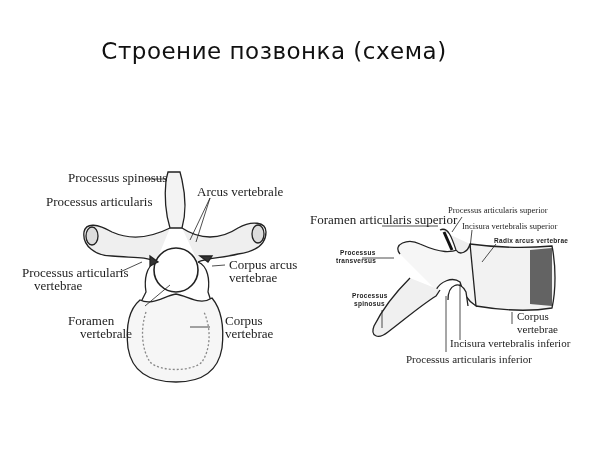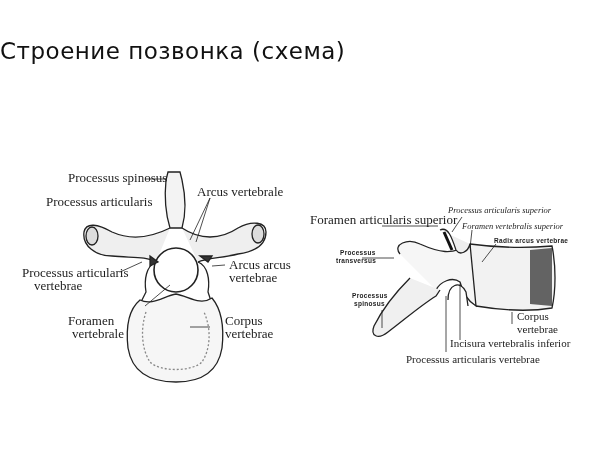--- a/index.html
+++ b/index.html
@@ -1,27 +1,27 @@
 <!DOCTYPE html>
 <html><head>
 <meta charset="utf-8">
 <style>
   html, body { margin: 0; padding: 0; }
   body {
     width: 600px; height: 450px; background: #ffffff; position: relative; overflow: hidden;
     font-family: "Liberation Serif", serif; color: #1a1a1a;
   }
   .title {
-    position: absolute; left: 0; top: 38px; width: 548px; 
+    position: absolute; left: 0; top: 38px; width: 548px; text-align: center;
     font-family: "DejaVu Sans", sans-serif; font-size: 23px; letter-spacing: 0.5px; color: #111;
   }
   svg.art { position: absolute; left: 0; top: 0; }
   .lbl { position: absolute; font-size: 13px; line-height: 12px; white-space: nowrap; color: #1c1c1c; }
   .lbl.small { font-family: "Liberation Sans", sans-serif; font-size: 6.5px; line-height: 7px; font-weight: bold; letter-spacing: 0.3px; }
-  .lbl.med { font-size: 8.5px; line-height: 10px; font-style: italic; }
+  .lbl.med { font-size: 8.5px; line-height: 10px; }
   .lbl.big { font-size: 11px; line-height: 13px; }
 </style>
 </head>
 <body>
 
 <div class="title">Строение позвонка (схема)</div>
 
 <svg class="art" width="600" height="450">
   <g fill="none" stroke="#222" stroke-width="1.3">
 
@@ -78,31 +78,31 @@
     <path d="M460,284 L460,340" stroke-width="0.8"></path>
     <path d="M446,296 L446,352" stroke-width="0.8"></path>
   </g>
 </svg>
 
 <div class="lbl" style="left:68px;top:172px">Processus spinosus</div>
 <div class="lbl" style="left:46px;top:196px">Processus articularis</div>
 <div class="lbl" style="left:197px;top:186px">Arcus vertebrale</div>
 <div class="lbl" style="left:22px;top:267px">Processus articularis</div>
 <div class="lbl" style="left:34px;top:280px">vertebrae</div>
-<div class="lbl" style="left:229px;top:259px">Arcus arcus</div>
+<div class="lbl" style="left:229px;top:259px">Corpus arcus</div>
 <div class="lbl" style="left:229px;top:272px">vertebrae</div>
 <div class="lbl" style="left:68px;top:315px">Foramen</div>
-<div class="lbl" style="left:72px;top:328px">vertebrale</div>
+<div class="lbl" style="left:80px;top:328px">vertebrale</div>
 <div class="lbl" style="left:225px;top:315px">Corpus</div>
 <div class="lbl" style="left:225px;top:328px">vertebrae</div>
 
 <div class="lbl med" style="left:448px;top:205px">Processus articularis superior</div>
 <div class="lbl" style="left:310px;top:214px">Foramen articularis superior</div>
-<div class="lbl med" style="left:462px;top:221px">Foramen vertebralis superior</div>
+<div class="lbl med" style="left:462px;top:221px">Incisura vertebralis superior</div>
 <div class="lbl small" style="left:494px;top:237px">Radix arcus vertebrae</div>
 <div class="lbl small" style="left:340px;top:249px">Processus</div>
 <div class="lbl small" style="left:336px;top:257px">transversus</div>
 <div class="lbl small" style="left:352px;top:292px">Processus</div>
 <div class="lbl small" style="left:354px;top:300px">spinosus</div>
 <div class="lbl big" style="left:517px;top:310px">Corpus</div>
 <div class="lbl big" style="left:517px;top:323px">vertebrae</div>
 <div class="lbl big" style="left:450px;top:337px">Incisura vertebralis inferior</div>
-<div class="lbl big" style="left:406px;top:353px">Processus articularis vertebrae</div>
+<div class="lbl big" style="left:406px;top:353px">Processus articularis inferior</div>
 
 </body></html>

